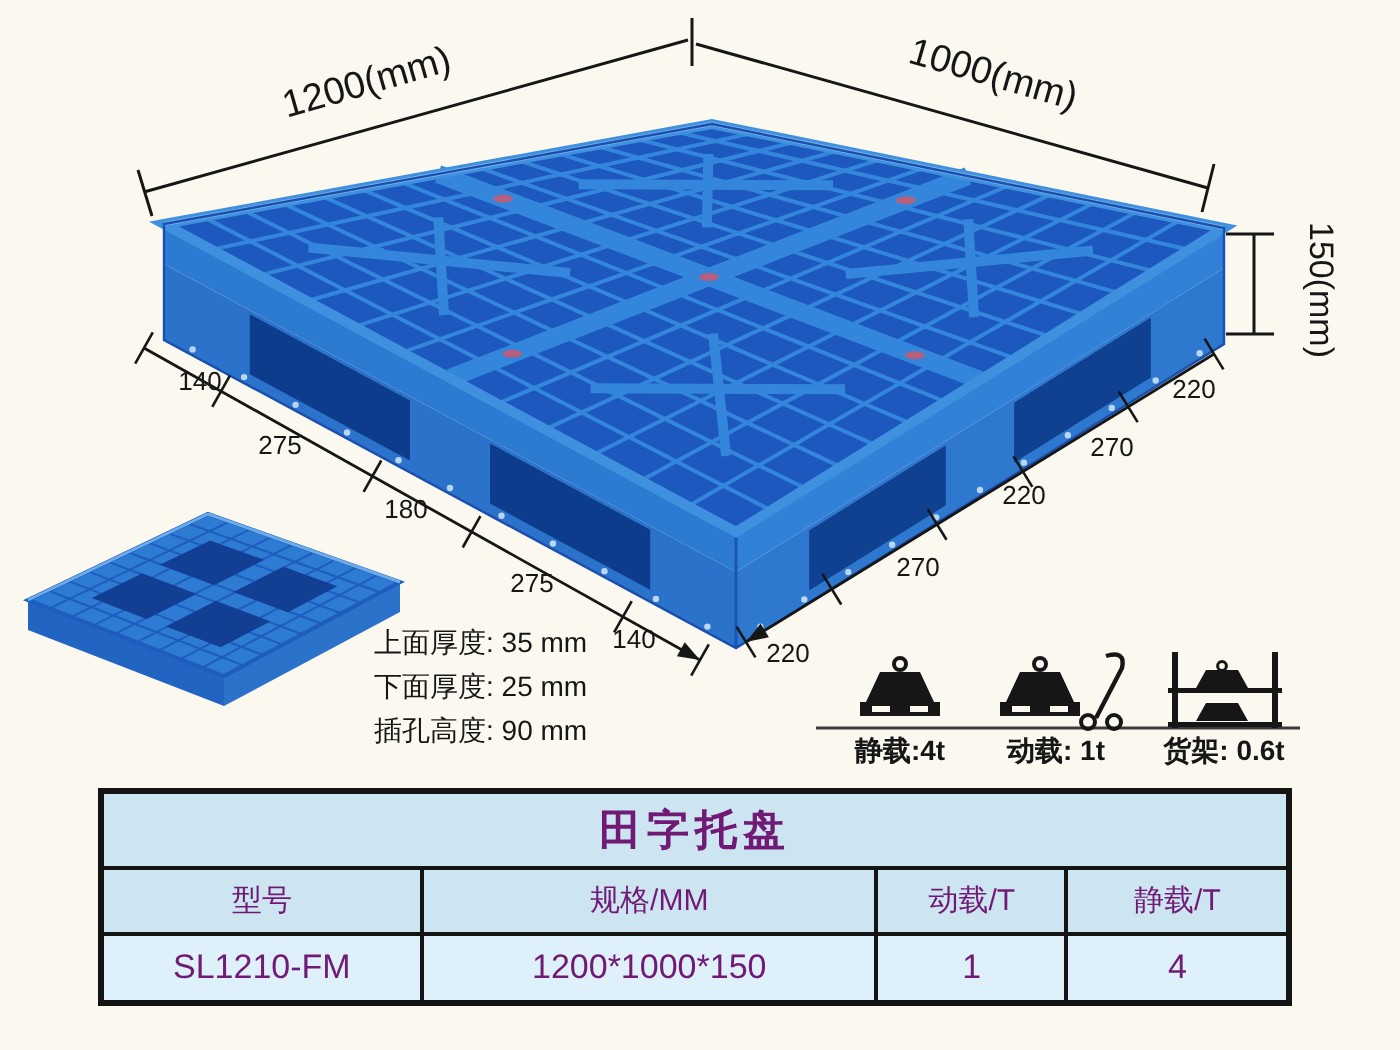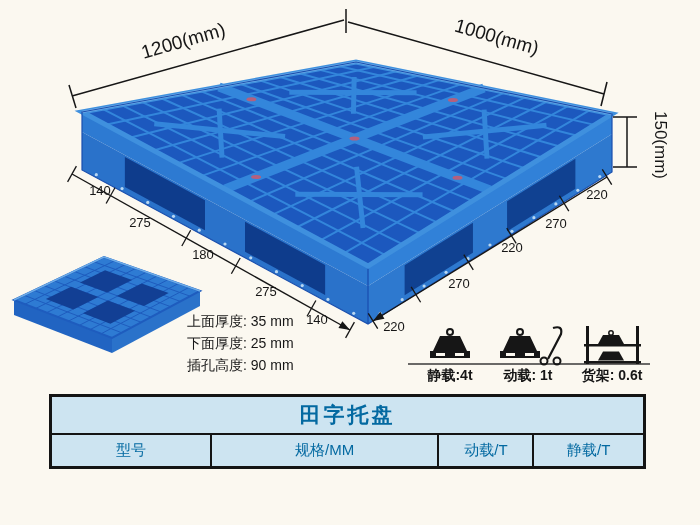--- a/index.html
+++ b/index.html
@@ -6,21 +6,21 @@
   .stage{position:relative;width:700px;height:525px;background:#fbf8f0;overflow:hidden;
          font-family:"Liberation Sans",sans-serif;}
   .stage svg{position:absolute;left:0;top:0;}
   svg text{font-family:"Liberation Sans",sans-serif;fill:#161616;}
   .dimlabel{font-size:19px;}
   .chainlabel{font-size:13px;}
   .speclabel{font-size:14px;}
   .loadlabel{font-size:14px;font-weight:bold;}
   .heightlabel{font-size:17px;}
   .tbl{position:absolute;left:49px;top:394px;width:597px;border-collapse:collapse;
-       table-layout:fixed;text-align:center;color:#0369a1;background:#cde4f1;
+       table-layout:fixed;text-align:center;color:#701a75;background:#cde4f1;
        border:3px solid #141414;}
   .tbl td{border:2px solid #141414;padding:0;overflow:hidden;white-space:nowrap;}
   .tbl .title-row td{height:36px;font-size:21px;font-weight:bold;letter-spacing:3px;}
   .tbl .head-row td{height:31px;font-size:15px;}
   .tbl .data-row td{height:32px;font-size:17px;background:#def0f9;}
 </style>
 </head>
 <body>
 
 <div class="stage">
@@ -227,15 +227,21 @@
     <tbody>
         <tr class="title-row">
       <td colspan="4">田字托盘</td>
     </tr>
     <tr class="head-row">
       <td>型号</td>
       <td>规格/MM</td>
       <td>动载/T</td>
       <td>静载/T</td>
     </tr>
+    <tr class="data-row">
+      <td>SL1210-FM</td>
+      <td>1200*1000*150</td>
+      <td>1</td>
+      <td>4</td>
+    </tr>
   </tbody>
     </table>
 </div>
 
 </body></html>

